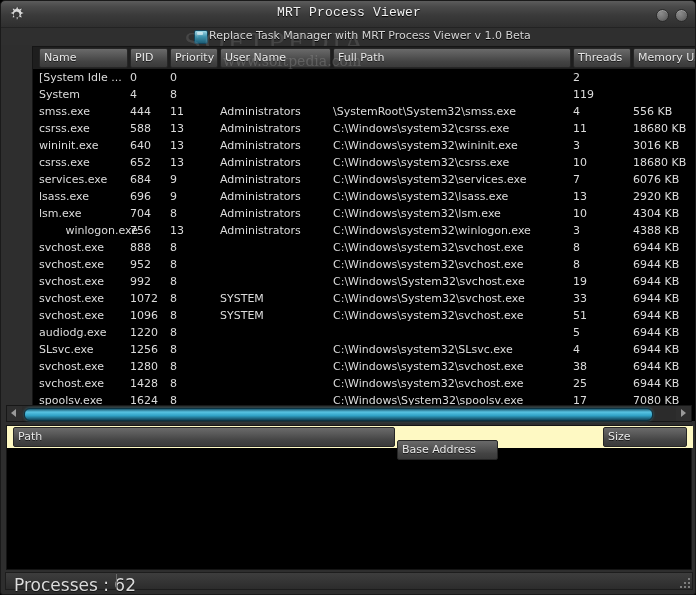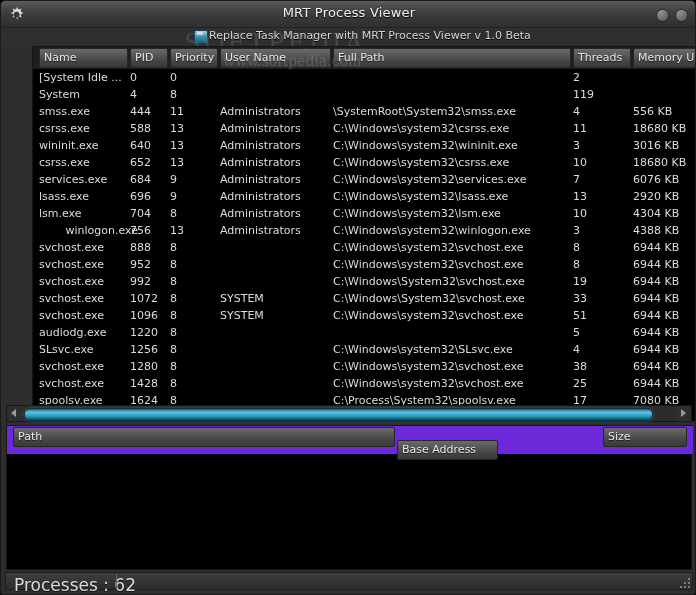--- a/index.html
+++ b/index.html
@@ -40,20 +40,21 @@
   }
   #title-text {
     position: absolute;
     left: 0; top: 4px;
     width: 696px;
     text-align: center;
     font-size: 13px;
     color: #f2f2f2;
     letter-spacing: 0.2px;
     text-shadow: 0 1px 1px #000;
+    font-family: Liberation Mono, monospace;
   }
   #gear-btn {
     position: absolute;
     left: 6px; top: 4px;
     width: 19px; height: 19px;
   }
   .tb-btn {
     position: absolute;
     top: 8px;
     width: 11px; height: 11px;
@@ -250,22 +251,22 @@
     position: absolute;
     left: 5px; top: 424px;
     width: 686px; height: 145px;
     box-sizing: border-box;
     background: #000;
     border: 1px solid #151515;
   }
   #mod-header {
     position: absolute;
     left: 0; top: 0;
-    width: 686px; height: 28px;
-    background: #6d28d9;
+    width: 686px; height: 22px;
+    background: #fef9c3;
   }
 
   
   #statusbar {
     position: absolute;
     left: 4px; bottom: 4px;
     width: 688px; height: 18px;
     box-sizing: border-box;
     background: linear-gradient(to bottom, #3d3d3d 0%, #343434 55%, #2c2c2c 100%);
     border: 1px solid #1d1d1d;
@@ -487,21 +488,21 @@
           <div class="cell" style="left: 97px; width: 48px;">1428</div>
           <div class="cell" style="left: 137px; width: 58px;">8</div>
           <div class="cell" style="left: 300px; width: 248px;">C:\Windows\system32\svchost.exe</div>
           <div class="cell" style="left: 540px; width: 68px;">25</div>
           <div class="cell" style="left: 600px; width: 82px;">6944 KB</div>
         </div>
         <div class="prow">
           <div class="cell" style="left: 6px; width: 99px;">spoolsv.exe</div>
           <div class="cell" style="left: 97px; width: 48px;">1624</div>
           <div class="cell" style="left: 137px; width: 58px;">8</div>
-          <div class="cell" style="left: 300px; width: 248px;">C:\Process\System32\spoolsv.exe</div>
+          <div class="cell" style="left: 300px; width: 248px;">C:\Windows\System32\spoolsv.exe</div>
           <div class="cell" style="left: 540px; width: 68px;">17</div>
           <div class="cell" style="left: 600px; width: 82px;">7080 KB</div>
         </div>
       </div>
 
     <div id="vscroll">
       <div class="sb-arrow" id="vs-up">
           <span class="arrow-gly"></span>
         </div>
       <div id="vs-thumb"></div>

